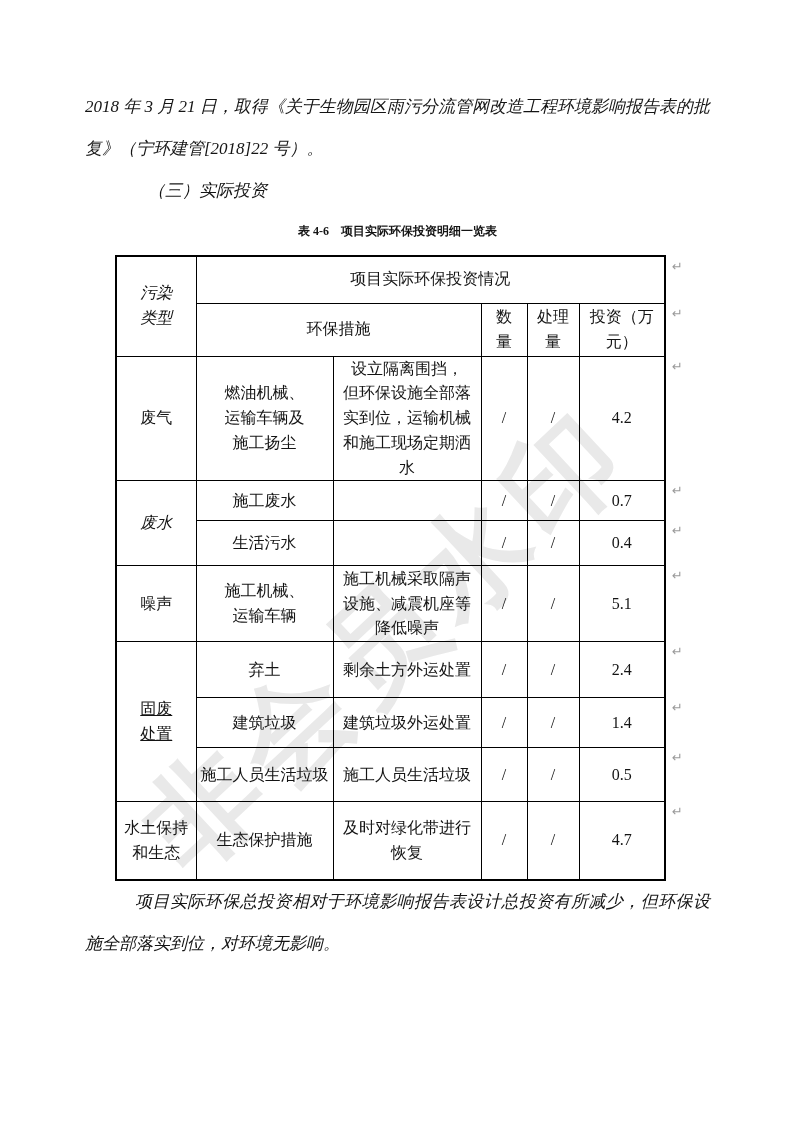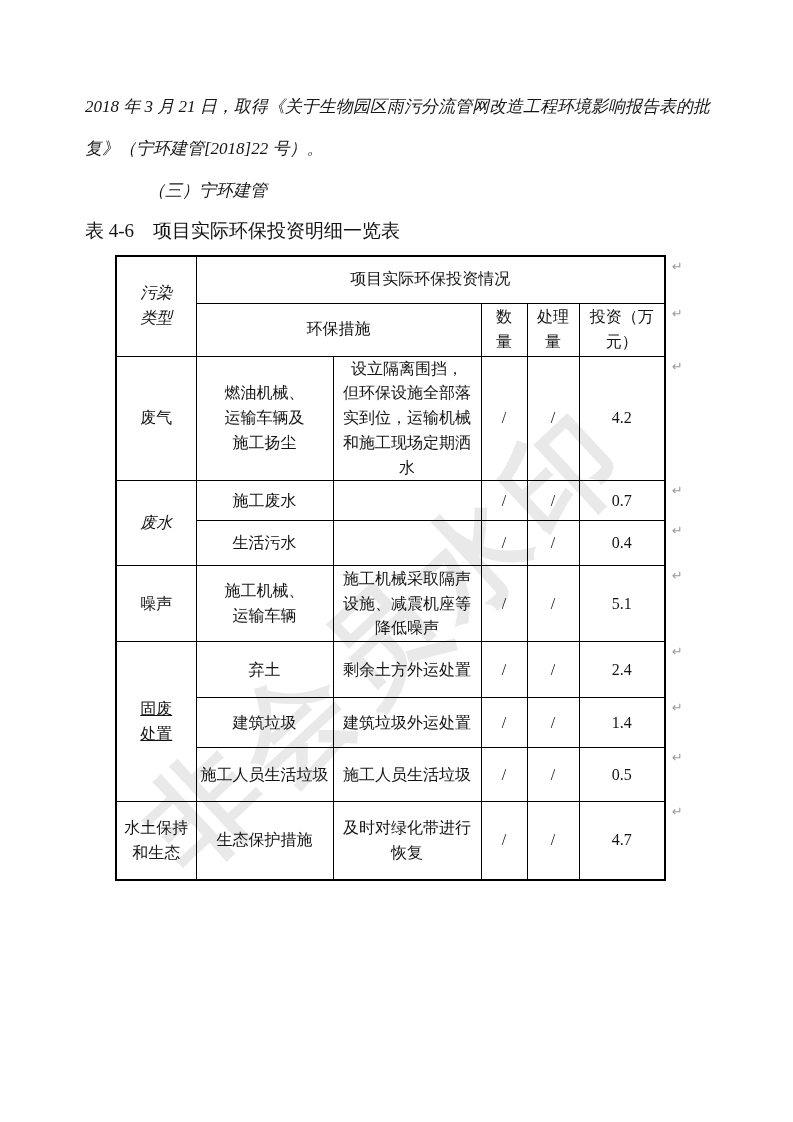--- a/index.html
+++ b/index.html
@@ -13,21 +13,21 @@
     font-family:"Liberation Sans","DejaVu Sans",sans-serif;
     font-size:112px;font-weight:bold;letter-spacing:10px;white-space:nowrap;
     color:#e9e9e9;user-select:none;
   }
   .content{position:relative;z-index:1;padding:86px 83px 0 85px;}
   p.p{margin:0;font-size:17px;line-height:42px;text-align:justify;font-style:italic;}
   .p-approval{margin-left:31px;}
   .ind-a{text-indent:63px;}
   .ind-b{text-indent:50px;}
   .table-title{
-    margin:6px 0 0 0;font-size:19px;font-weight:normal;text-align:left;line-height:26px;
+    margin:6px 0 0 0;font-size:12px;font-weight:bold;text-align:center;line-height:26px;
   }
   table.invest{
     border-collapse:collapse;table-layout:fixed;margin:11px 0 0 30px;
     border:2.5px solid #000;background:transparent;
   }
   table.invest th,table.invest td{
     border:1px solid #000;padding:0 2px;text-align:center;vertical-align:middle;
     font-size:16px;font-weight:normal;white-space:pre-line;line-height:1.55;
     background:transparent;
   }
@@ -50,21 +50,21 @@
 </style>
 </head>
 <body>
 
 <div class="watermark">非会员水印</div>
 
 <div class="content">
 
   <p class="p p-approval">2018 年 3 月 21 日，取得《关于生物园区雨污分流管网改造工程环境影响报告表的批复》（宁环建管[2018]22 号）。</p>
 
-  <p class="p ind-a">（三）宁环建管</p>
+  <p class="p ind-a">（三）实际投资</p>
 
 
   <h3 class="table-title">表 4-6　项目实际环保投资明细一览表</h3>
 
   <table class="invest">
     <colgroup>
       <col style="width:80px">
         <col style="width:137px">
         <col style="width:148px">
       <col style="width:46px">
@@ -157,15 +157,16 @@
 和生态</td>
       <td>生态保护措施</td>
       <td>及时对绿化带进行恢复</td>
       <td>/</td>
       <td>/</td>
       <td class="rel"><span>4.7</span><span class="pmark">↵</span></td>
     </tr>
   </tbody>
     </table>
 
+  <p class="p ind-b after-table">项目实际环保总投资相对于环境影响报告表设计总投资有所减少，但环保设施全部落实到位，对环境无影响。</p>
 
 
 </div>
 
 </body></html>

